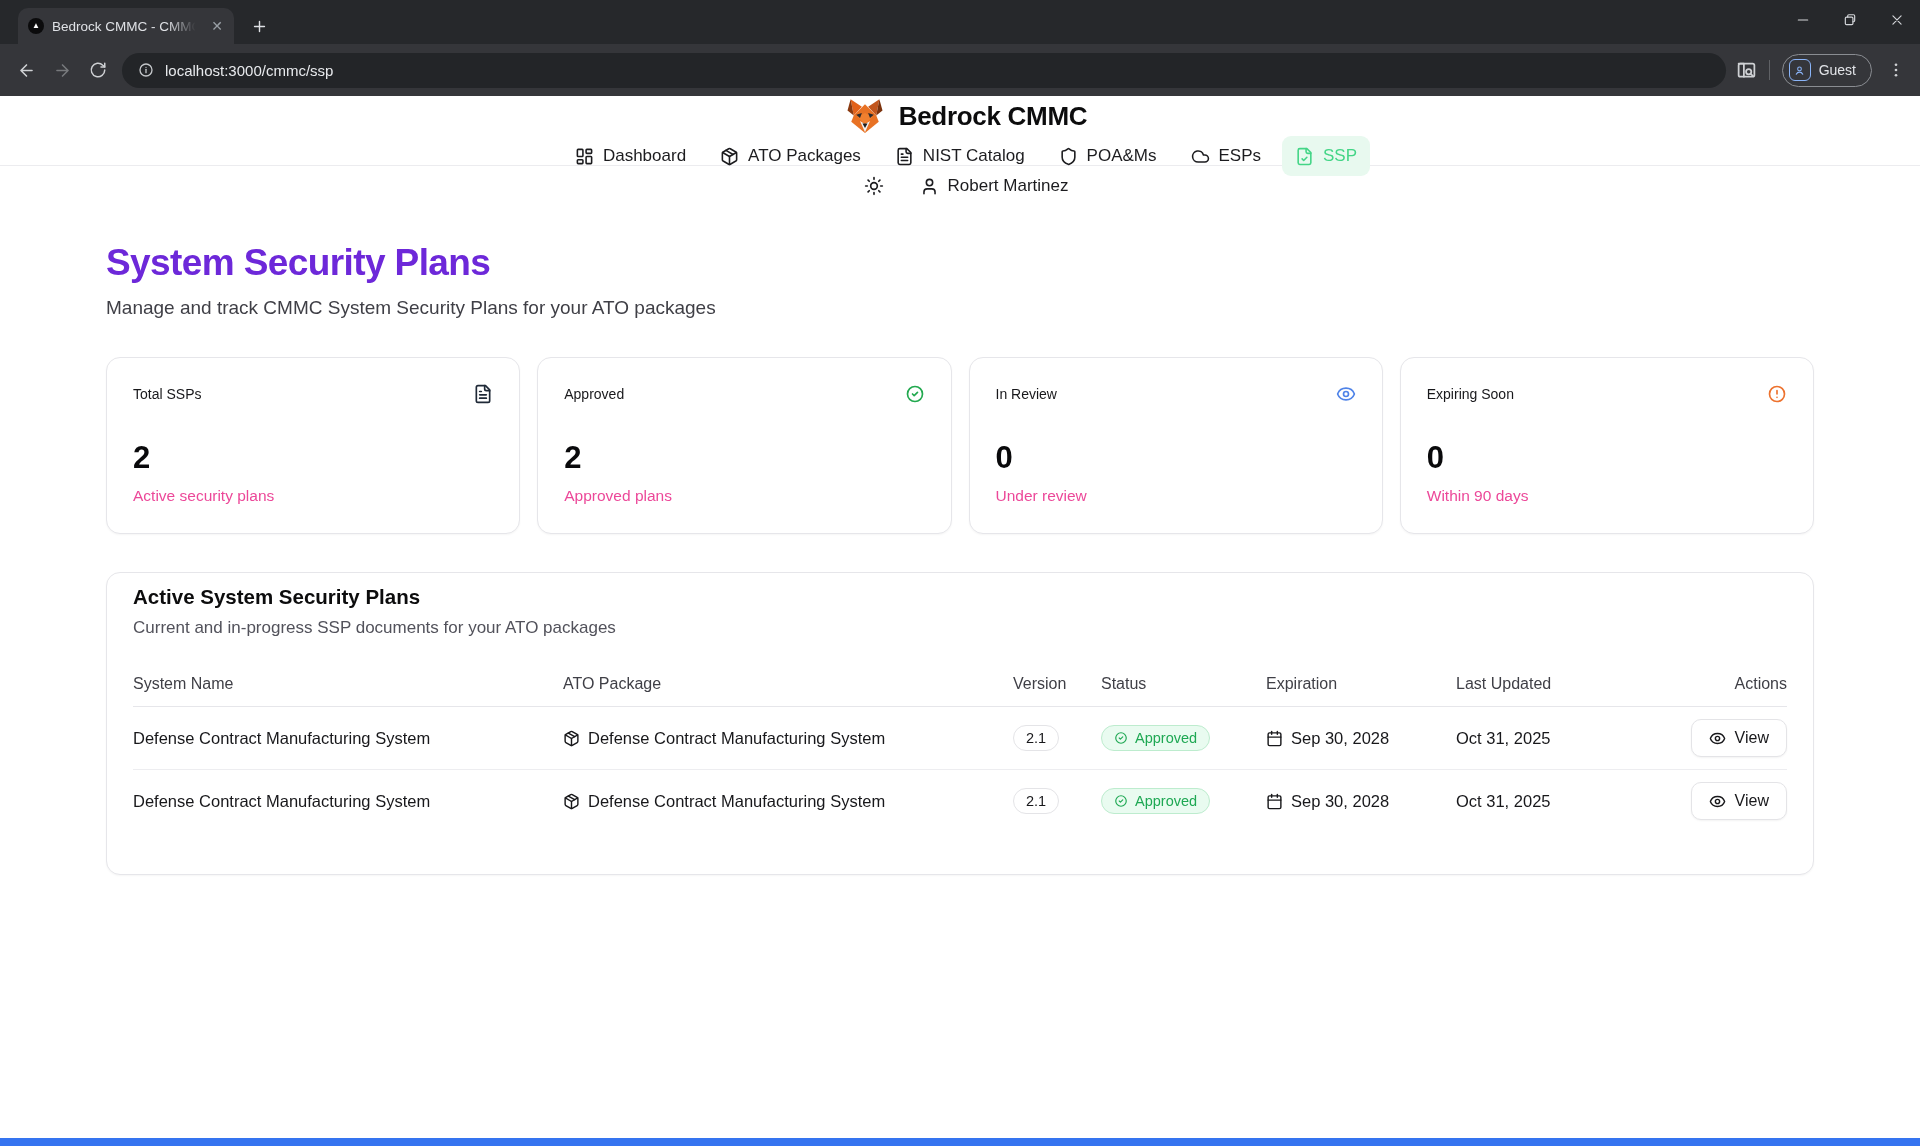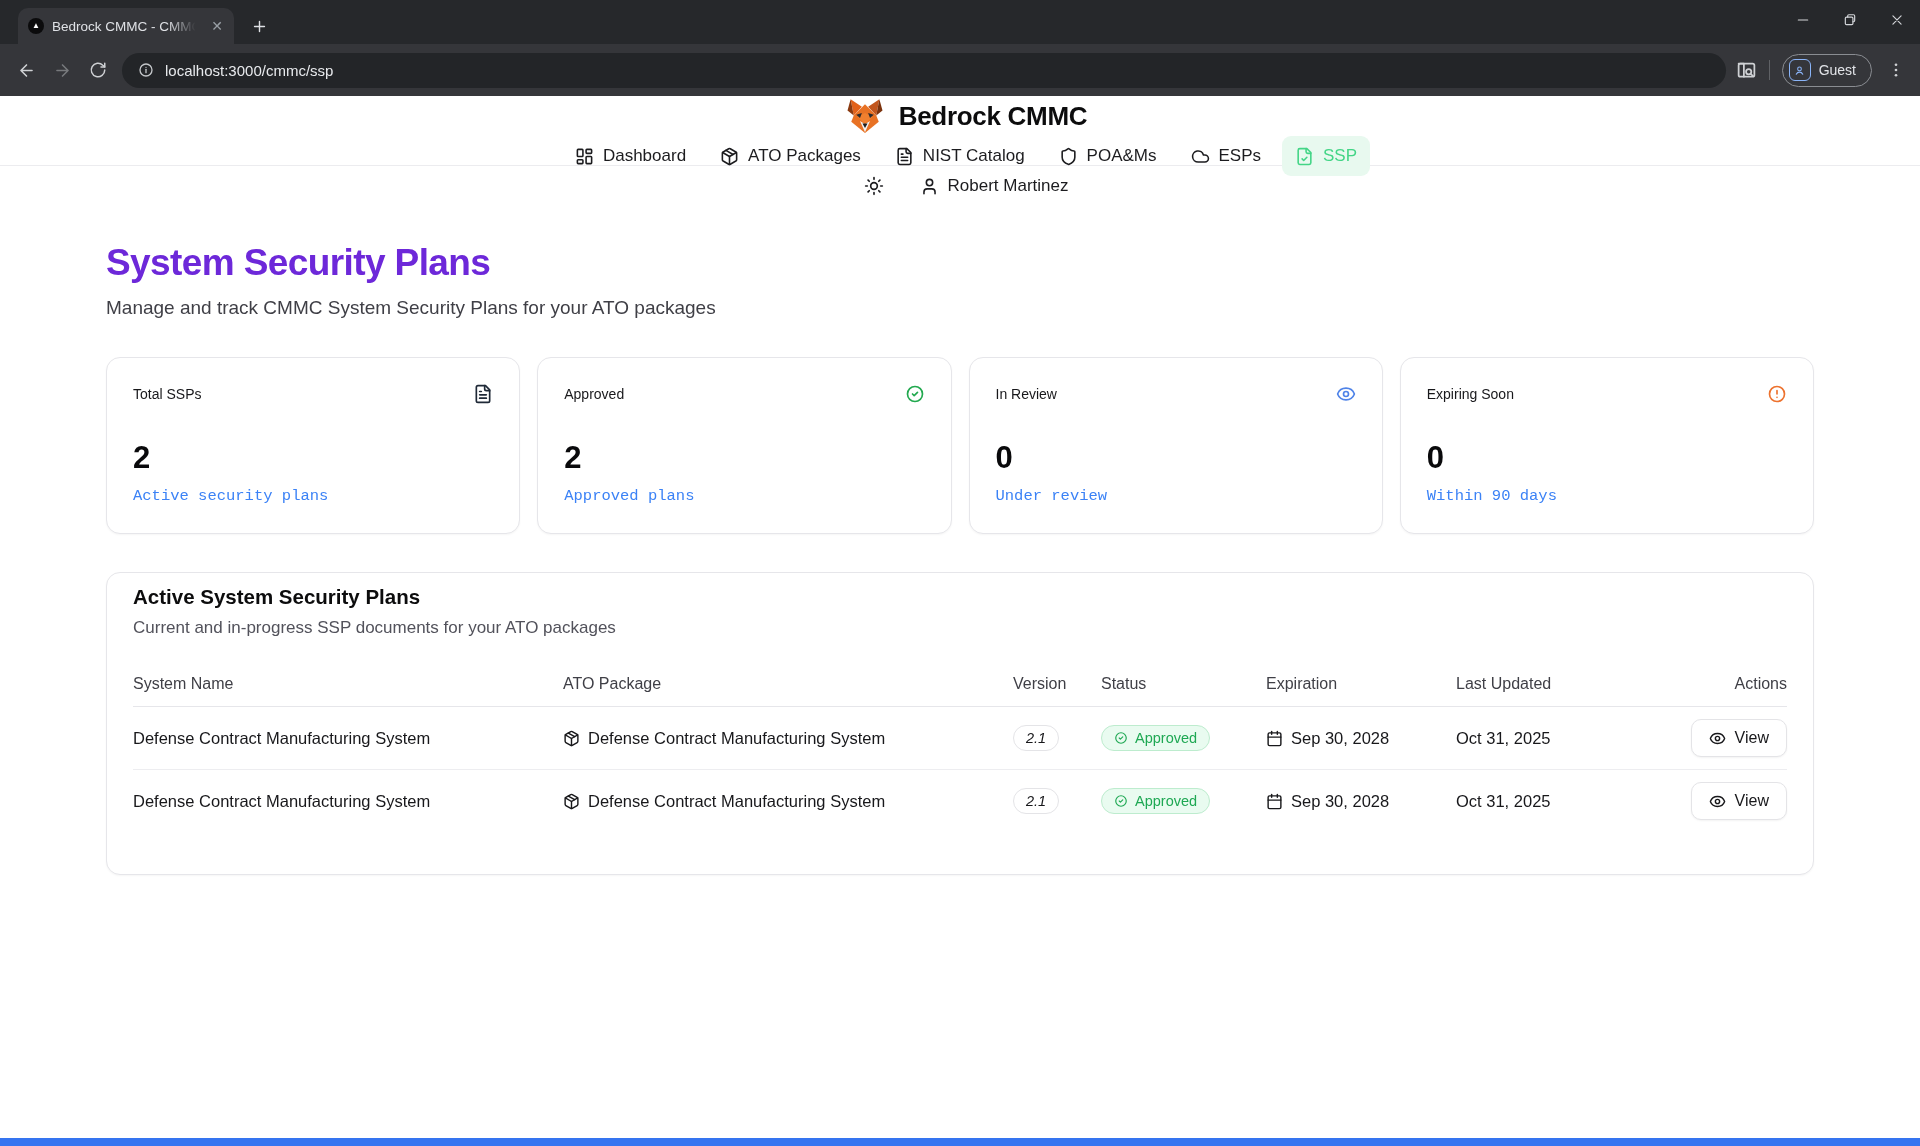--- a/index.html
+++ b/index.html
@@ -63,36 +63,36 @@
   }
   .btn-primary .ic { width:18px; height:18px; }
 
   
   .stats { display:grid; grid-template-columns:repeat(4,1fr); gap:17px; margin-top:38px; }
   .stat-card { border:1px solid #e6e6ea; border-radius:14px; background:#fff; padding:26px 26px 28px; box-shadow:0 1px 2px rgba(0,0,0,.04); }
   .stat-top { display:flex; justify-content:space-between; align-items:center; }
   .stat-label { font-size:14px; color:#18181b; }
   .stat-top .ic { width:20px; height:20px; }
   .stat-value { font-size:31px; font-weight:700; color:#09090b; margin-top:36px; }
-  .stat-caption { font-size:15.5px; color:#3b82f6; margin-top:11px;font-family:Liberation Mono, monospace; }
+  .stat-caption { font-size:15.5px; color:#ec4899; margin-top:11px; }
 
   
   .table-card { margin-top:38px; border:1px solid #e6e6ea; border-radius:14px; background:#fff; padding:12px 26px 42px; box-shadow:0 1px 2px rgba(0,0,0,.04); }
   .tc-title { font-size:20.5px; font-weight:700; color:#0c0c0d; }
   .tc-sub { font-size:17px; color:#52525b; margin-top:9px; }
   .tbl { margin-top:26px; }
   .tbl-row { display:grid; grid-template-columns:430px 450px 88px 165px 190px 1fr 113px; align-items:center; }
   .tbl-head { border-bottom:1px solid #e6e6ea; padding:11px 0 13px; }
   .th { font-size:16px; color:#3f3f46; }
   .th.right, .td.right { justify-self:end; }
   .tbl-body .tbl-row { padding:12px 0; }
   .tbl-body .tbl-row:first-child { border-bottom:1px solid #ededf0; }
   .td { font-size:16.5px; color:#18181b; display:flex; align-items:center; gap:8px; }
   .td .ic { width:17px; height:17px; flex:none; }
-  .pill-version { display:inline-block; border:1px solid #e4e4e7; border-radius:999px; padding:4px 12px; font-size:14.5px; color:#18181b;font-style:italic; }
+  .pill-version { display:inline-block; border:1px solid #e4e4e7; border-radius:999px; padding:4px 12px; font-size:14.5px; color:#18181b; }
   .pill-status { display:inline-flex; align-items:center; gap:7px; background:#e9fbf0; border:1px solid #bdecce; border-radius:999px; padding:4px 12px; font-size:14.5px; color:#1ea853; }
   .pill-status .ic { width:14px; height:14px; }
   .btn-view { display:inline-flex; align-items:center; gap:9px; background:#fff; border:1px solid #e4e4e7; border-radius:10px; padding:9px 17px; font-size:16px; color:#18181b; font-family:inherit; box-shadow:0 1px 2px rgba(0,0,0,.05); }
   .btn-view .ic { width:17px; height:17px; }
 
   .bottom-bar { position:absolute; left:0; bottom:0; width:100%; height:8px; background:#3574f0; }
 </style>
 </head>
 <body>
 

